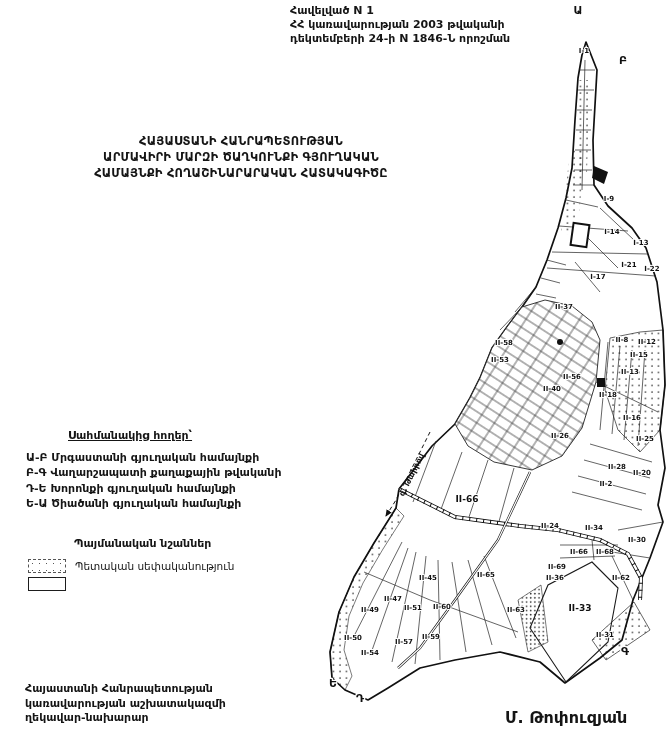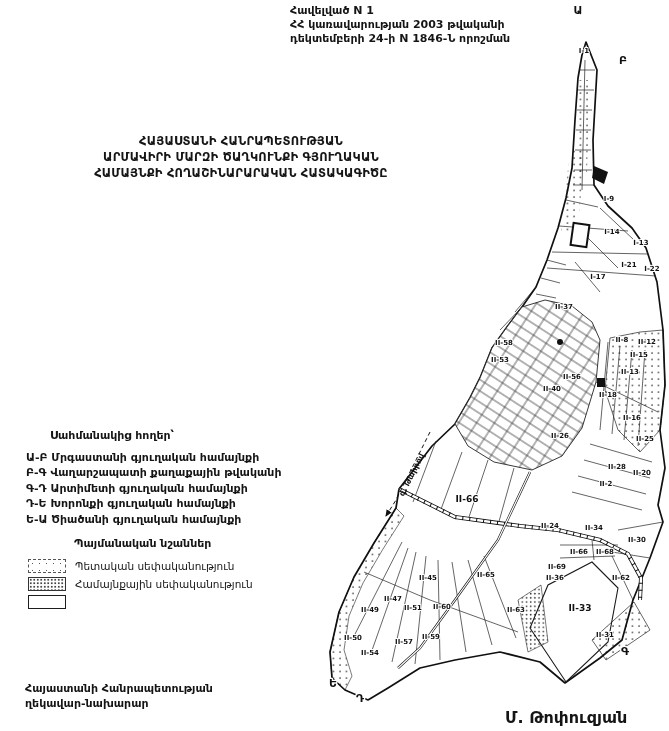--- a/index.html
+++ b/index.html
@@ -4,21 +4,21 @@
 <style>
   html,body{margin:0;padding:0;background:#fff;}
   .page{position:relative;width:669px;height:731px;background:#fff;overflow:hidden;
         font-family:"DejaVu Sans",sans-serif;color:#151515;}
   .abs{position:absolute;}
   .header{left:290px;top:4px;width:262px;
           font-size:11px;font-weight:700;line-height:14px;}
   .title{left:52px;top:133px;width:378px;text-align:center;
          font-size:11.5px;font-weight:700;line-height:16px;letter-spacing:.2px;}
   .adjacent{left:26px;top:428px;width:290px;font-size:11px;line-height:15.5px;font-weight:600;}
-  .adjacent .hd{margin-left:24px;margin-bottom:6px;font-weight:700;}
+  .adjacent .hd{margin-left:42px;margin-bottom:6px;font-weight:700;text-decoration:underline;}
   .legend{left:28px;top:537px;width:270px;font-size:10.5px;}
   .legend .hd{margin-left:46px;margin-bottom:8px;font-weight:700;font-size:11px;}
   .lrow{display:flex;align-items:flex-end;margin-bottom:3px;}
   .swatch{width:36px;height:12px;border:1px solid #2a2a2a;margin-right:9px;flex:none;margin-top:1px;}
   .swatch.state{border:1.2px dashed #555;
       background-image:radial-gradient(circle,#555 .8px,transparent 1px);background-size:7px 7px;}
   .swatch.community{border:1px solid #333;
       background-image:radial-gradient(circle,#444 .9px,transparent 1.1px);background-size:3.5px 3.5px;}
   .swatch.private{border:1.6px solid #1d1d1d;}
   .llabel{width:205px;line-height:14px;}
@@ -49,42 +49,38 @@
   <div class="abs title">
     <div>ՀԱՅԱՍՏԱՆԻ ՀԱՆՐԱՊԵՏՈՒԹՅԱՆ</div>
     <div>ԱՐՄԱՎԻՐԻ ՄԱՐԶԻ ԾԱՂԿՈՒՆՔԻ ԳՅՈՒՂԱԿԱՆ</div>
     <div>ՀԱՄԱՅՆՔԻ ՀՈՂԱՇԻՆԱՐԱՐԱԿԱՆ ՀԱՏԱԿԱԳԻԾԸ</div>
   </div>
 
   <div class="abs adjacent">
     <div class="hd">Սահմանակից հողեր՝</div>
     <div>Ա-Բ Մրգաստանի գյուղական համայնքի</div>
     <div>Բ-Գ Վաղարշապատի քաղաքային թվականի</div>
-    <div>Գ-Դ Արտիմետի գյուղական համայնքի</div>
     <div>Դ-Ե Խորոնքի գյուղական համայնքի</div>
     <div>Ե-Ա Ծիածանի գյուղական համայնքի</div>
   </div>
 
   <div class="abs legend">
     <div class="hd">Պայմանական նշաններ</div>
     <div class="lrow">
       <div class="swatch state"></div>
       <div class="llabel">Պետական սեփականություն</div>
     </div>
     <div class="lrow">
-      <div class="swatch community"></div>
-      <div class="llabel">Համայնքային սեփականություն</div>
-    </div>
-    <div class="lrow">
       <div class="swatch private"></div>
     </div>
   </div>
 
   <div class="abs signature">
     <div>Հայաստանի Հանրապետության</div>
+    <div>կառավարության աշխատակազմի</div>
     <div>ղեկավար-նախարար</div>
   </div>
   <div class="abs signname">Մ. Թոփուզյան</div>
 
   <svg id="map-svg" width="669" height="731" viewBox="0 0 669 731" xmlns="http://www.w3.org/2000/svg">
     <defs>
       <pattern id="dots" width="6.5" height="6.5" patternUnits="userSpaceOnUse">
         <circle cx="2" cy="2" r="0.8" fill="#3a3a3a"></circle>
       </pattern>
       <pattern id="dots2" width="4.2" height="4.2" patternUnits="userSpaceOnUse">

